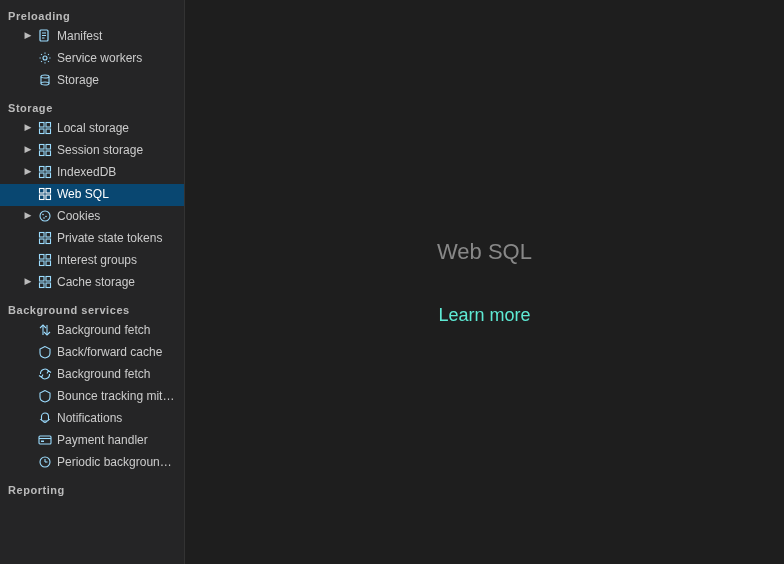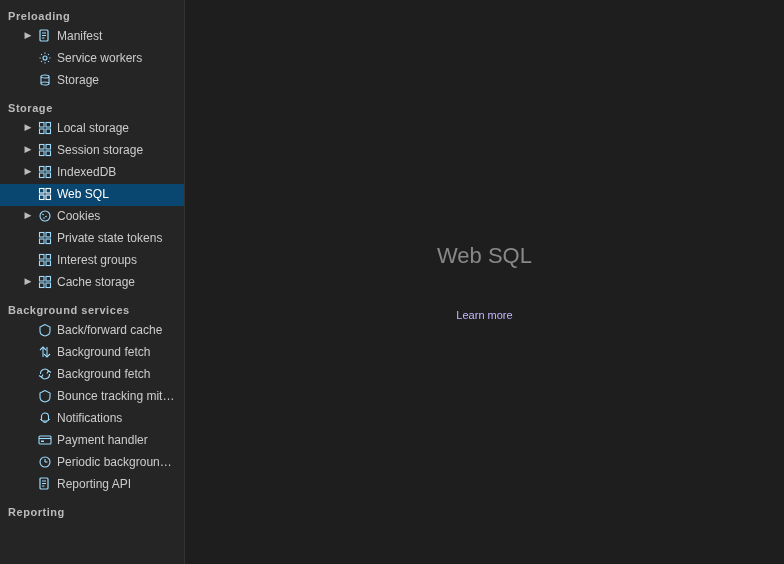--- a/index.html
+++ b/index.html
@@ -105,22 +105,22 @@
     }
 
     .main-title {
       color: #888;
       font-size: 22px;
       font-weight: 400;
       margin-bottom: 12px;
     }
 
     .main-link {
-      color: #c4b5fd;
-      font-size: 11px;
+      color: #5eead4;
+      font-size: 18px;
       text-decoration: none;
       cursor: pointer;
       margin-top: 28px;
     }
 
     
     .icon svg {
       width: 14px;
       height: 14px;
     }
@@ -275,43 +275,43 @@
     </span>
     <span class="item-label">Cache storage</span>
   </div>
 
   <div class="section-header">Background services</div>
 
   <div class="sidebar-item indent-1">
     <span class="arrow" style="width:12px;margin-right:4px;"></span>
     <span class="icon">
       <svg viewBox="0 0 14 14" fill="none" xmlns="http://www.w3.org/2000/svg">
-        <path d="M7 1.5L2 4v4c0 2.5 2.2 4.5 5 5 2.8-.5 5-2.5 5-5V4L7 1.5z" stroke="#9cdcfe" stroke-width="1.1" fill="none"></path>
-      </svg>
-    </span>
-    <span class="item-label">Back/forward cache</span>
-  </div>
-
-  <div class="sidebar-item indent-1">
-    <span class="arrow" style="width:12px;margin-right:4px;"></span>
-    <span class="icon">
-      <svg viewBox="0 0 14 14" fill="none" xmlns="http://www.w3.org/2000/svg">
         <line x1="5" y1="2" x2="5" y2="12" stroke="#9cdcfe" stroke-width="1.1"></line>
         <polyline points="2,5 5,2 8,5" stroke="#9cdcfe" stroke-width="1.1" fill="none"></polyline>
         <line x1="9" y1="2" x2="9" y2="12" stroke="#9cdcfe" stroke-width="1.1"></line>
         <polyline points="6,9 9,12 12,9" stroke="#9cdcfe" stroke-width="1.1" fill="none"></polyline>
       </svg>
     </span>
     <span class="item-label">Background fetch</span>
   </div>
 
   <div class="sidebar-item indent-1">
     <span class="arrow" style="width:12px;margin-right:4px;"></span>
     <span class="icon">
       <svg viewBox="0 0 14 14" fill="none" xmlns="http://www.w3.org/2000/svg">
+        <path d="M7 1.5L2 4v4c0 2.5 2.2 4.5 5 5 2.8-.5 5-2.5 5-5V4L7 1.5z" stroke="#9cdcfe" stroke-width="1.1" fill="none"></path>
+      </svg>
+    </span>
+    <span class="item-label">Back/forward cache</span>
+  </div>
+
+  <div class="sidebar-item indent-1">
+    <span class="arrow" style="width:12px;margin-right:4px;"></span>
+    <span class="icon">
+      <svg viewBox="0 0 14 14" fill="none" xmlns="http://www.w3.org/2000/svg">
         <path d="M11.5 7A4.5 4.5 0 0 1 3.5 10.2" stroke="#9cdcfe" stroke-width="1.1" fill="none"></path>
         <path d="M2.5 7A4.5 4.5 0 0 1 10.5 3.8" stroke="#9cdcfe" stroke-width="1.1" fill="none"></path>
         <polyline points="1,8.5 3.5,10.2 5,7.5" stroke="#9cdcfe" stroke-width="1.1" fill="none"></polyline>
         <polyline points="13,5.5 10.5,3.8 9,6.5" stroke="#9cdcfe" stroke-width="1.1" fill="none"></polyline>
       </svg>
     </span>
     <span class="item-label">Background fetch</span>
   </div>
 
   <div class="sidebar-item indent-1">
@@ -353,32 +353,20 @@
       <svg viewBox="0 0 14 14" fill="none" xmlns="http://www.w3.org/2000/svg">
         <circle cx="7" cy="7" r="5" stroke="#9cdcfe" stroke-width="1.1" fill="none"></circle>
         <line x1="7" y1="4" x2="7" y2="7" stroke="#9cdcfe" stroke-width="1.1"></line>
         <line x1="7" y1="7" x2="9.5" y2="7" stroke="#9cdcfe" stroke-width="1.1"></line>
       </svg>
     </span>
     <span class="item-label">Periodic background sync…</span>
   </div>
 
 
-  <div class="sidebar-item indent-1">
-    <span class="arrow" style="width:12px;margin-right:4px;"></span>
-    <span class="icon">
-      <svg viewBox="0 0 14 14" fill="none" xmlns="http://www.w3.org/2000/svg">
-        <rect x="2" y="1" width="8" height="11" rx="1" stroke="#9cdcfe" stroke-width="1.2" fill="none"></rect>
-        <line x1="4" y1="4" x2="8" y2="4" stroke="#9cdcfe" stroke-width="1"></line>
-        <line x1="4" y1="6.5" x2="8" y2="6.5" stroke="#9cdcfe" stroke-width="1"></line>
-        <line x1="4" y1="9" x2="6.5" y2="9" stroke="#9cdcfe" stroke-width="1"></line>
-      </svg>
-    </span>
-    <span class="item-label">Reporting API</span>
-  </div>
 
   <div class="section-header">Reporting</div>
 
 </div>
 
 <div class="main">
   <div class="main-title">Web SQL</div>
   <a class="main-link">Learn more</a>
 </div>
 

